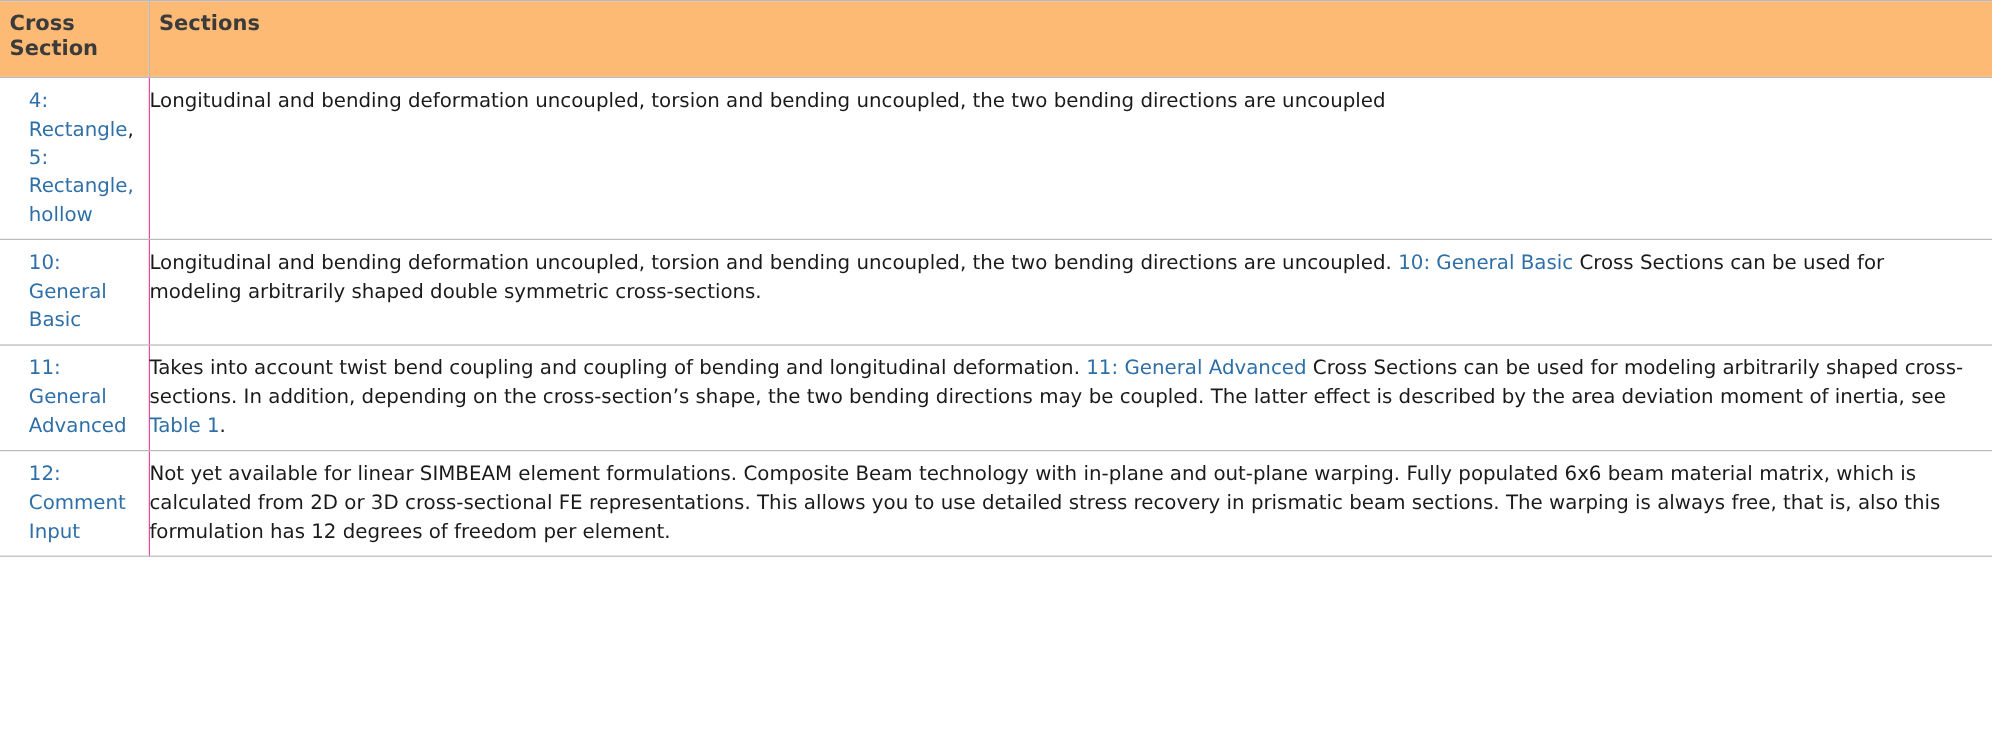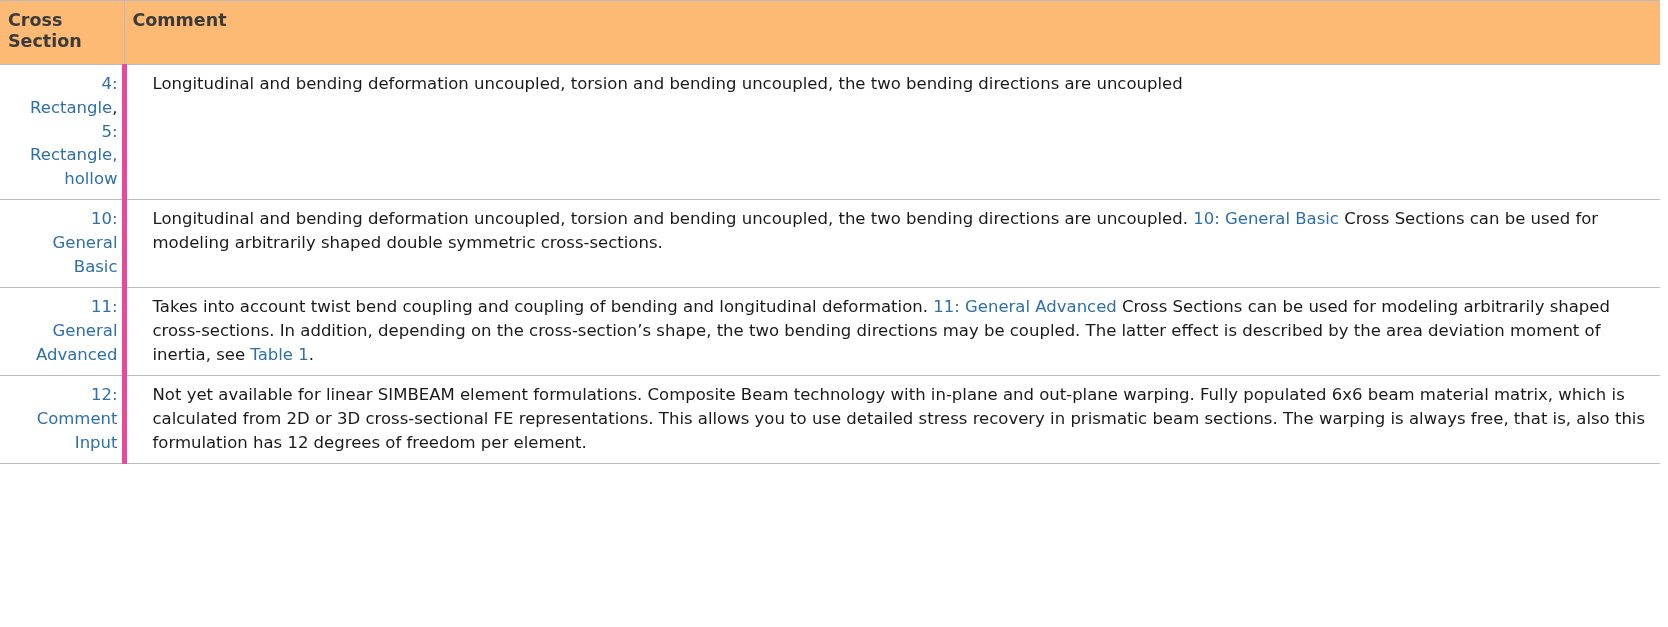--- a/index.html
+++ b/index.html
@@ -41,29 +41,28 @@
     border-right: 1px solid #b9babd;
   }
   .doc-table tbody td {
     border-bottom: 1px solid #b9babd;
     vertical-align: top;
     font-size: 16.5px;
     line-height: 1.45;
     padding: 7px 8px 8px 8px;
   }
   .doc-table tbody td.cell-cs {
-    border-right: 5px solid #ec4899;
+    border-right: 1px solid #ec4899;
     color: #2f6fa8;
     padding-left: 24px;
     padding-right: 4px;
-    text-align: right;
   }
   .doc-table tbody td.cell-comment {
     color: #1a1a1a;
-    padding-left: 26px;
+    padding-left: 0;
     padding-right: 12px;
     margin-top: 28px;
   }
   .row-h-1 { height: 112px; }
   .row-h-2 { height: 82px; }
   .row-h-3 { height: 82px; }
   .row-h-4 { height: 78px; }
   .row-h-5 { height: 76px; }
   .row-h-6 { height: 76px; }
 
@@ -79,21 +78,21 @@
 <body>
 
 <table class="doc-table">
   <colgroup>
     <col class="col-cs">
     <col class="col-comment">
   </colgroup>
   <thead>
     <tr>
       <th class="th-cs">Cross Section</th>
-      <th>Comment</th>
+      <th>Sections</th>
     </tr>
   </thead>
   <tbody id="table-body">
   <tr class="row-h-1">
         <td class="cell-cs"><a class="lnk">4: Rectangle</a><span class="sep">, </span><a class="lnk">5: Rectangle, hollow</a></td>
         <td class="cell-comment"><span>Longitudinal and bending deformation uncoupled, torsion and bending uncoupled, the two bending directions are uncoupled</span></td>
       </tr>
       <tr class="row-h-4">
         <td class="cell-cs"><a class="lnk">10: General Basic</a></td>
         <td class="cell-comment"><span>Longitudinal and bending deformation uncoupled, torsion and bending uncoupled, the two bending directions are uncoupled. </span><a class="lnk">10: General Basic</a><span> Cross Sections can be used for modeling arbitrarily shaped double symmetric cross-sections.</span></td>

